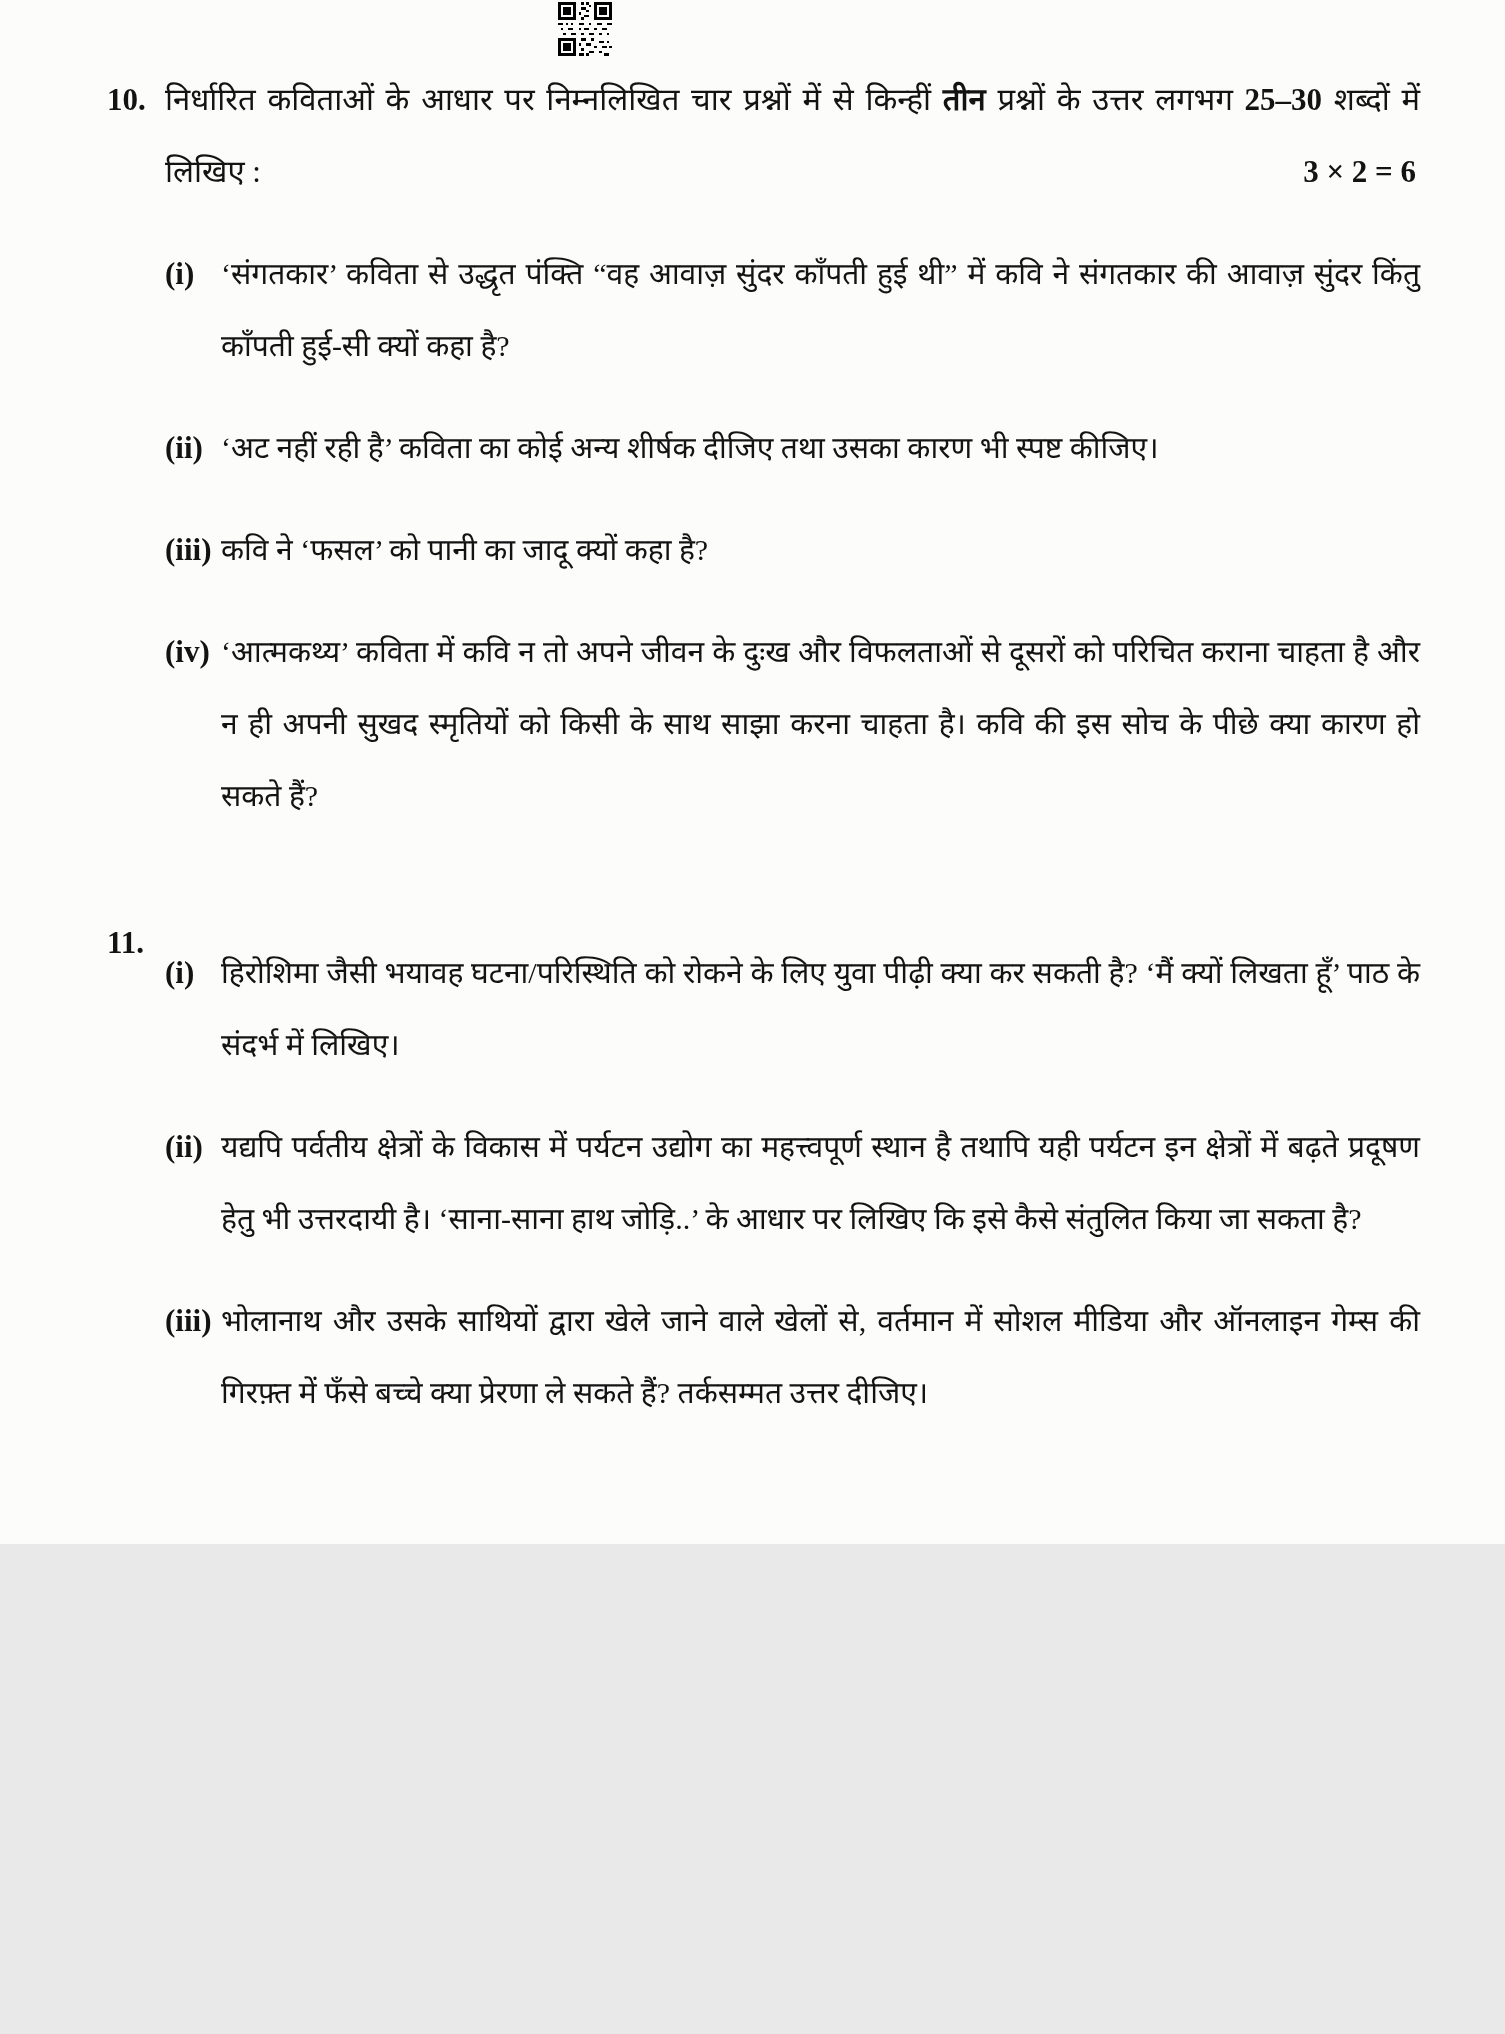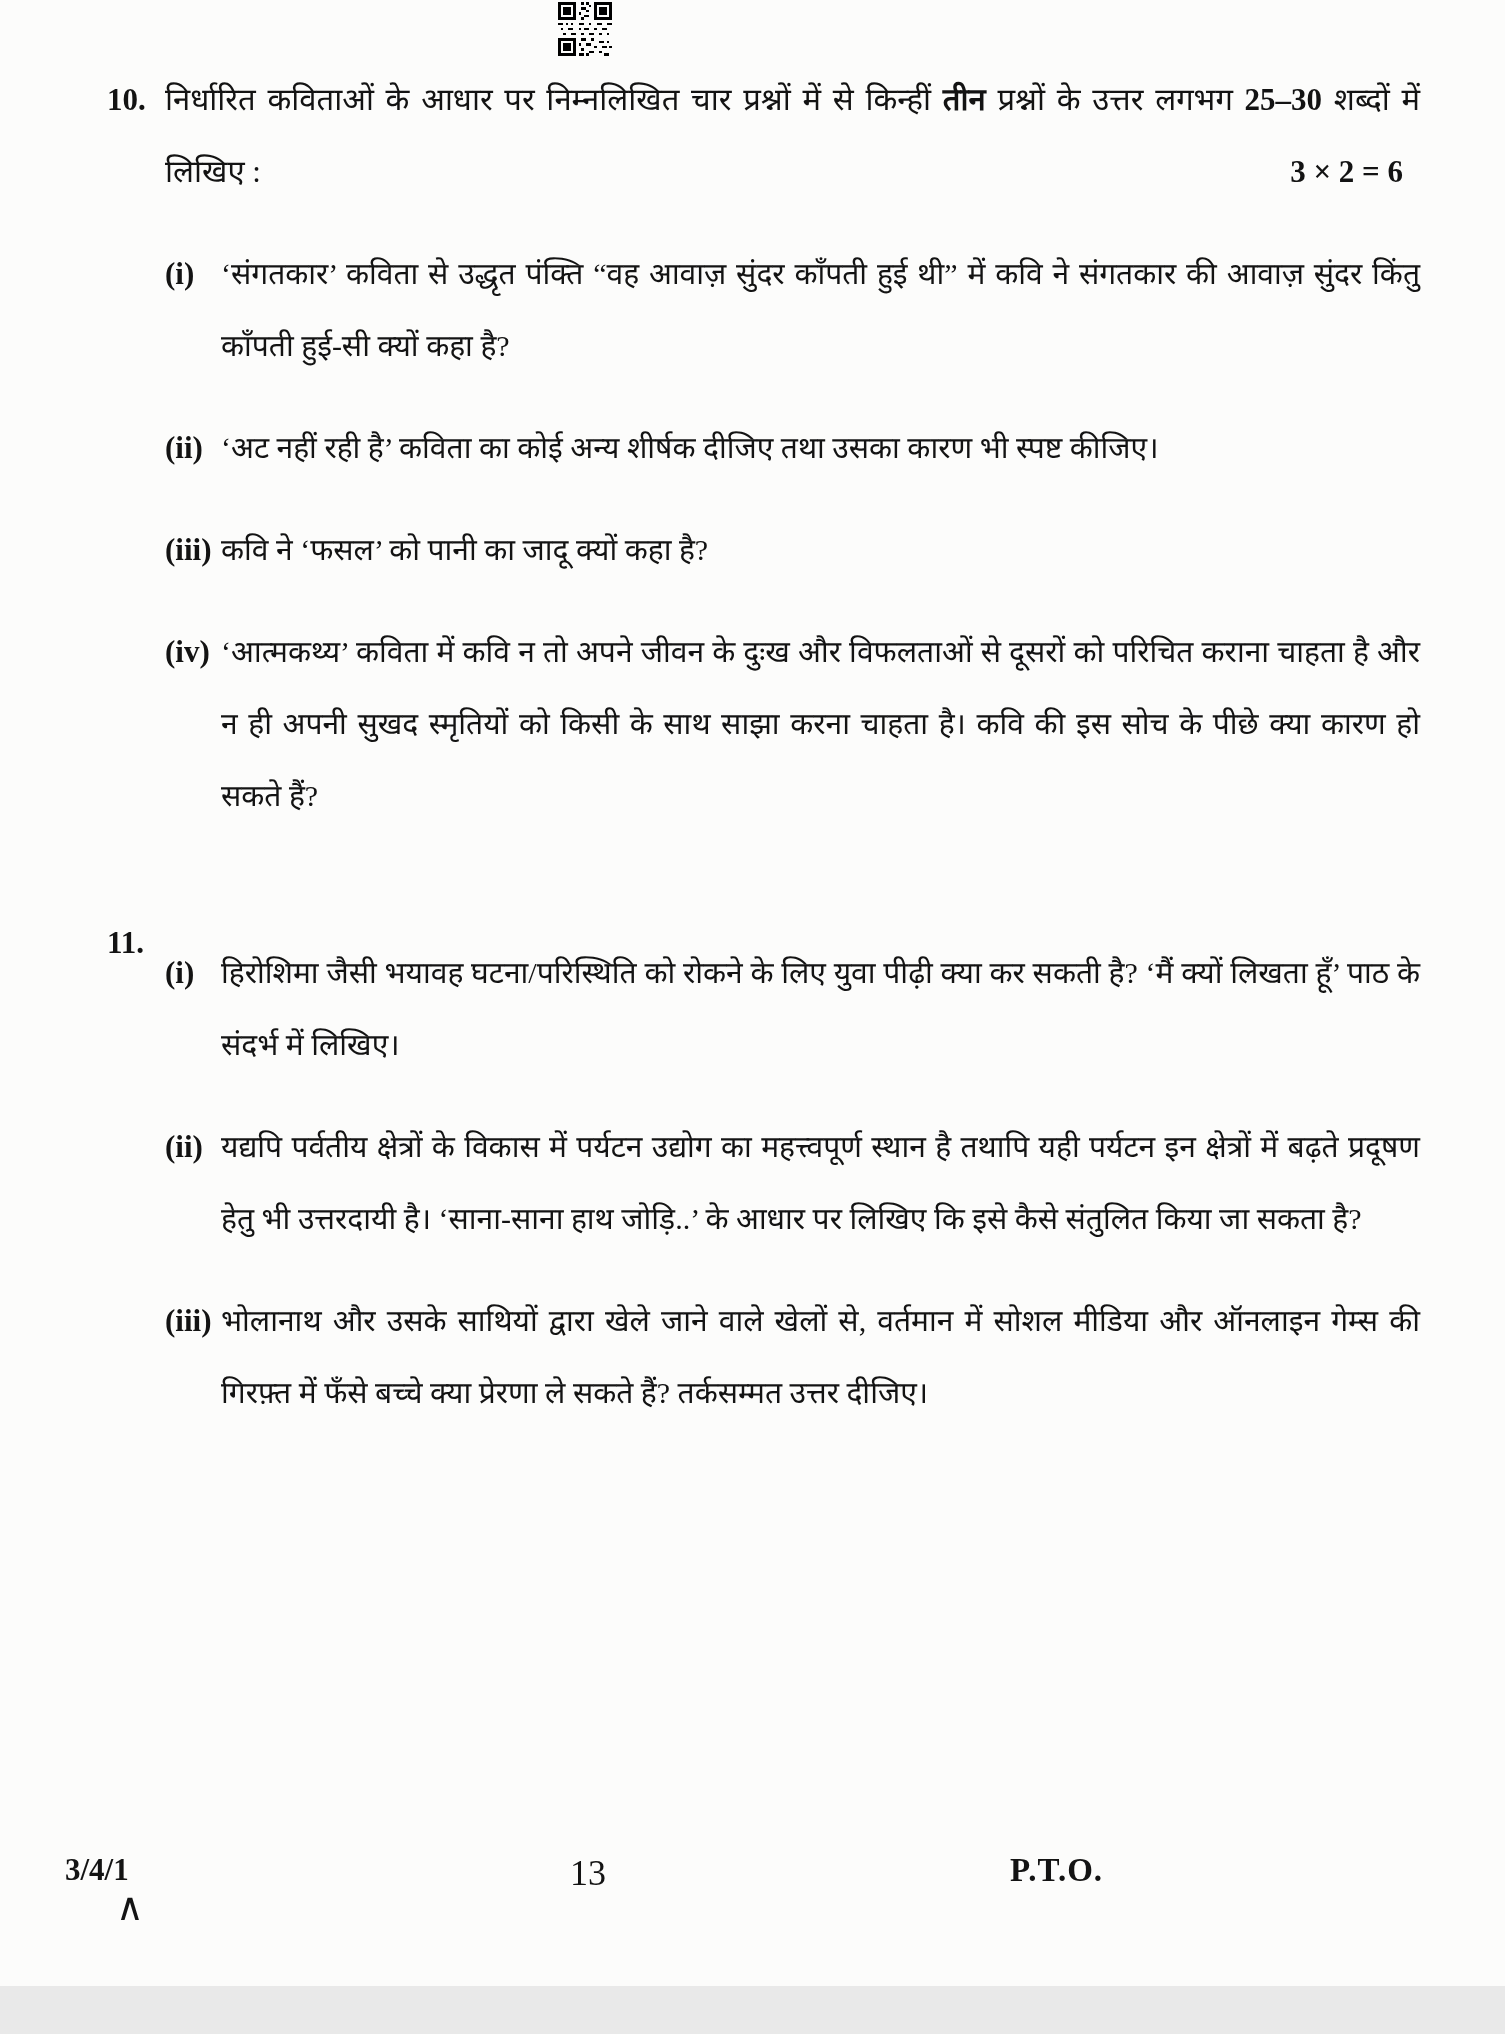--- a/index.html
+++ b/index.html
@@ -1,19 +1,19 @@
 <!DOCTYPE html>
 <html><head>
 <meta charset="utf-8">
 <style>
   * { margin:0; padding:0; box-sizing:border-box; }
   html,body { background:#e9e9e9; }
   .page {
     position:relative;
-    width:1505px; height:1986px;
+    width:1505px; height:1544px;
     margin:0 auto;
     background:#fcfcfb;
     color:#131313;
     font-family:"Liberation Serif","DejaVu Serif",serif;
     overflow:hidden;
   }
   .content { padding:64px 85px 0 107px; }
 
   .qr { position:absolute; top:2px; left:556px; }
 
@@ -25,21 +25,21 @@
   }
   .qbody { flex:1 1 auto; min-width:0; }
 
   .intro { position:relative; }
   .intro-text {
     font-size:31px; line-height:72px;
     text-align:justify; text-justify:inter-word;
     padding-right:0;
   }
   .marks {
-    position:absolute; right:17px; bottom:0;
+    position:absolute; right:4px; bottom:0;
     font-weight:bold; font-size:31px; line-height:72px;
     background:#fcfcfb; padding-left:14px;text-align:center;
   }
 
   .part { display:flex; align-items:flex-start; margin-top:30px; }
   .plabel {
     width:56px; flex:0 0 56px;
     font-weight:bold; font-size:31px; line-height:72px;
     white-space:nowrap;
   }

